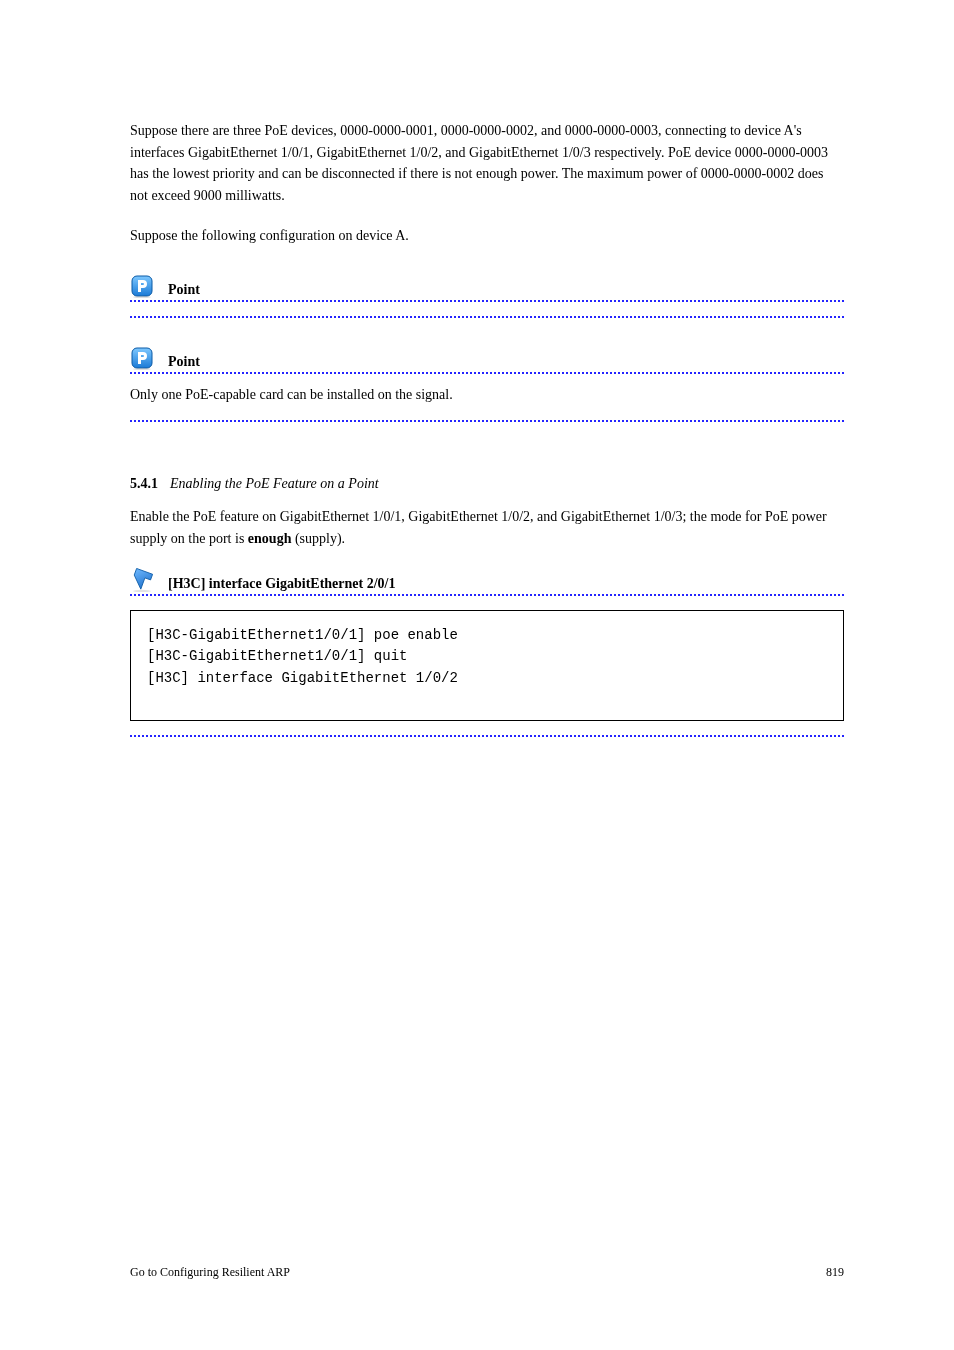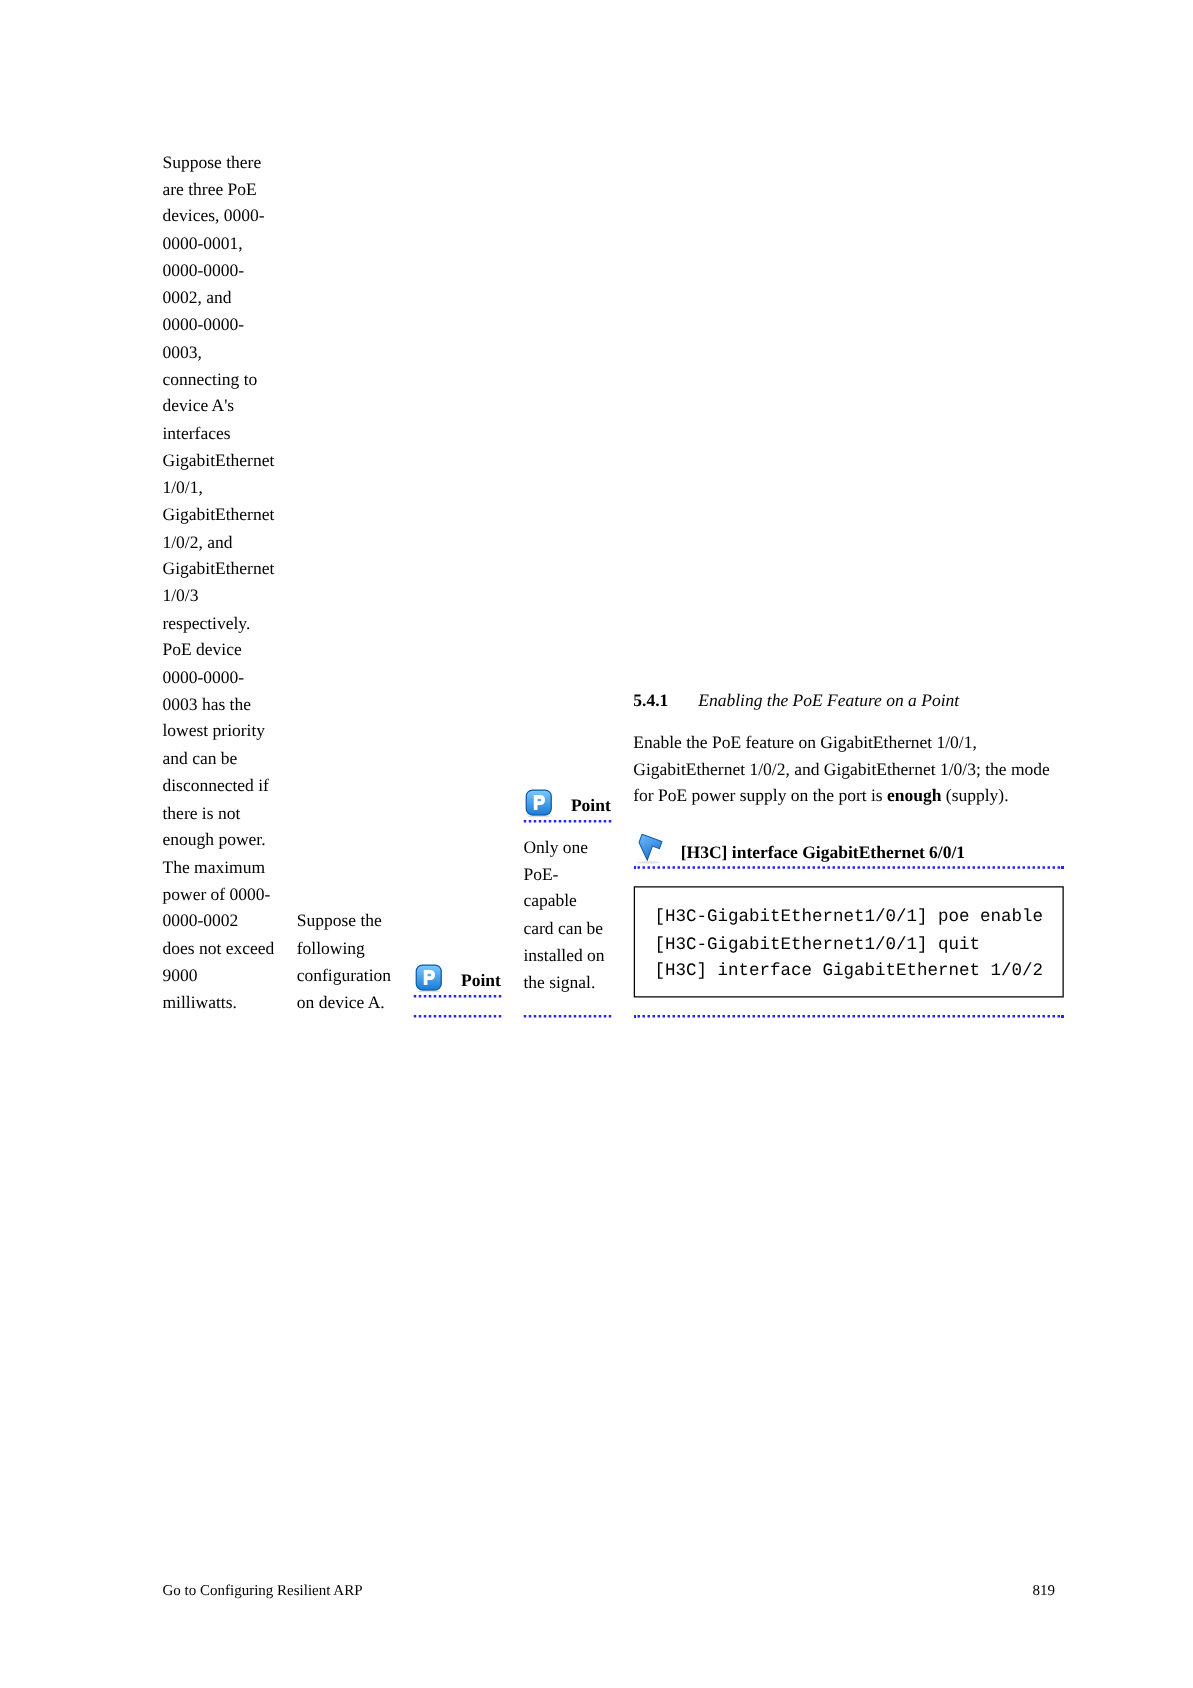--- a/index.html
+++ b/index.html
@@ -12,23 +12,22 @@
   }
   .page {
     position: relative;
     width: 954px;
     height: 1350px;
     box-sizing: border-box;
     padding: 120px 110px 60px 130px;
   }
   .main-column {
     display: flex;
-    flex-direction: row;
+    flex-direction: column;
     gap: 18px;
-    align-items: flex-end;
   }
   .intro-para {
     font-size: 14px;
     line-height: 1.55;
   }
   .sup-p {
     font-weight: bold;
   }
   .point-block {
     margin-top: 10px;
@@ -61,21 +60,21 @@
     font-size: 14px;
     line-height: 1.55;
     margin-top: 10px;
   }
   .task-block {
     margin-top: 36px;
   }
   .task-header {
     display: flex;
     align-items: baseline;
-    gap: 24px;
+    gap: 12px;
     font-size: 14px;
   }
   .task-num {
     font-weight: bold;
   }
   .task-title {
     font-style: italic;
   }
   .task-intro {
     font-size: 14px;
@@ -96,21 +95,21 @@
   .cmd-title {
     font-weight: bold;
     font-size: 14px;
     white-space: nowrap;
   }
   .code-box-wrap {
     margin-top: 14px;
   }
   .code-box {
     border: 1px solid #000;
-    padding: 14px 16px 8px 16px;
+    padding: 14px 16px 30px 16px;
     font-family: "Courier New", Courier, monospace;
     font-size: 14px;
     line-height: 1.55;
     white-space: pre;
   }
   .footer {
     position: absolute;
     bottom: 70px;
     left: 130px;
     right: 110px;
@@ -194,21 +193,21 @@
             <defs>
               <linearGradient id="ag" x1="0" y1="0" x2="1" y2="1">
                 <stop offset="0" stop-color="#6db8ff"></stop>
                 <stop offset="1" stop-color="#1668c4"></stop>
               </linearGradient>
             </defs>
             <path d="M3 3 L20 3 L20 9 L14 9 L14 21 L3 10 Z" fill="url(#ag)" stroke="#0b5aa6" stroke-width="0.8" transform="rotate(20 12 12)"></path>
             <ellipse cx="12" cy="23" rx="9" ry="1.2" fill="#9aa0a6" opacity="0.3"></ellipse>
           </svg>
         </span>
-        <span class="cmd-title">[H3C] interface GigabitEthernet 6/0/1</span>
+        <span class="cmd-title">[H3C] interface GigabitEthernet 2/0/1</span>
       </div>
       <div class="dotted-line full"></div>
 
       <div class="code-box-wrap">
         <div class="code-box">[H3C-GigabitEthernet1/0/1] poe enable
 [H3C-GigabitEthernet1/0/1] quit
 [H3C] interface GigabitEthernet 1/0/2</div>
       </div>
       <div class="dotted-line full" style="margin-top:14px"></div>
     </div>

